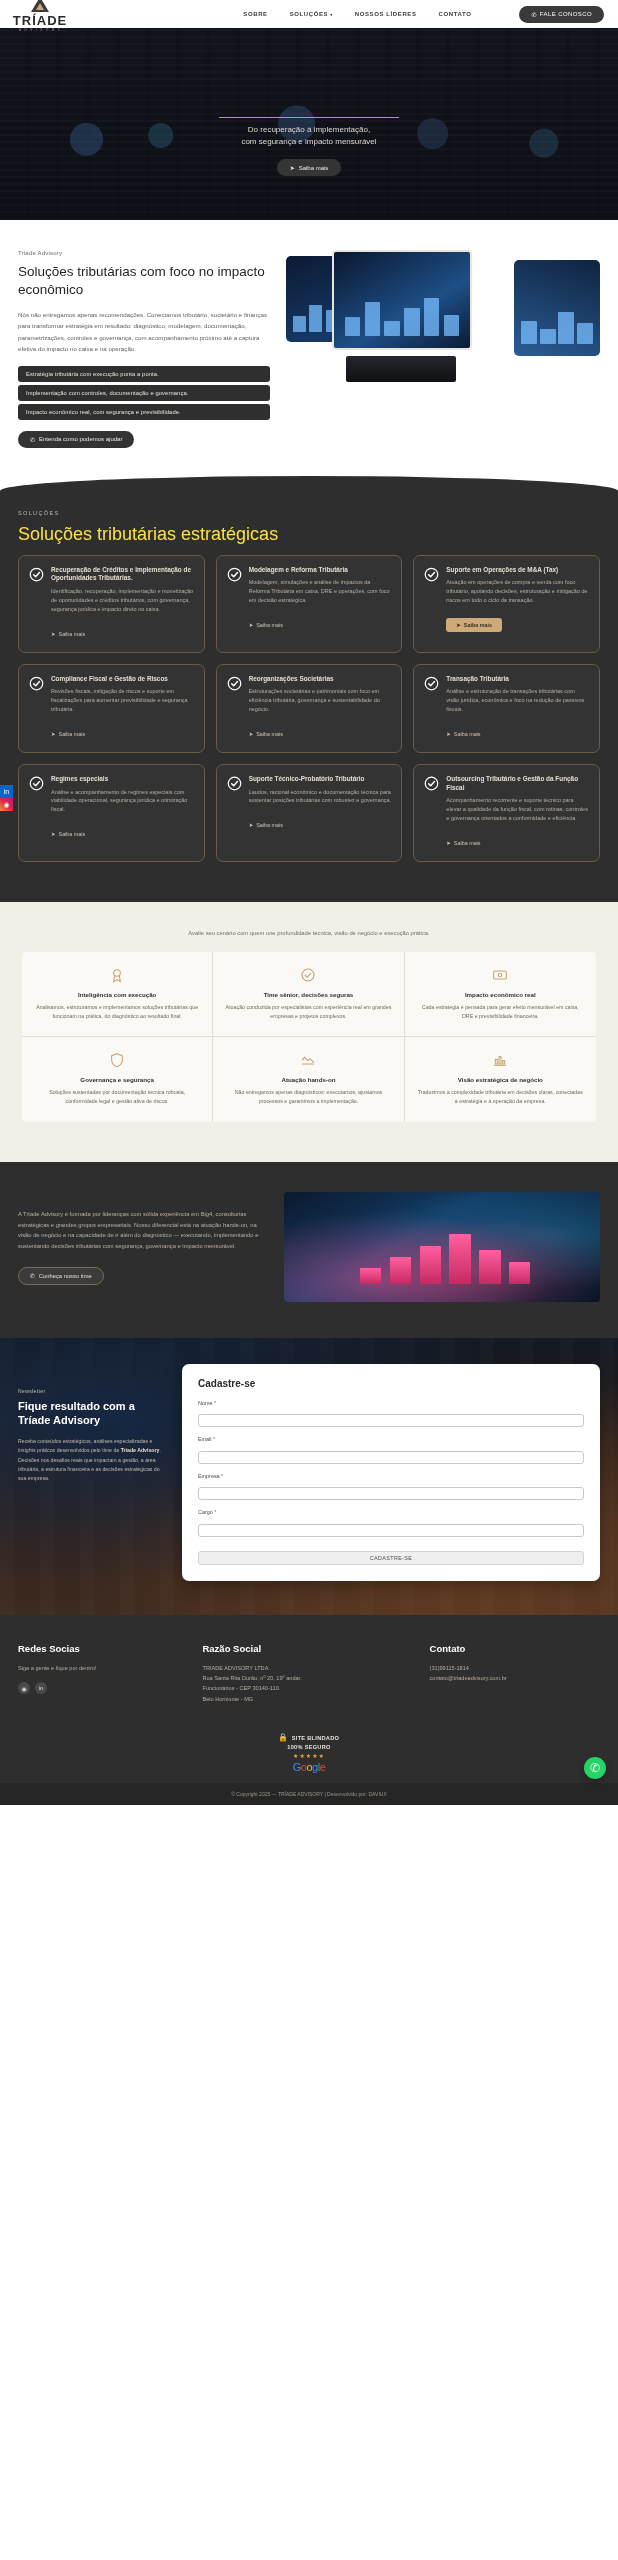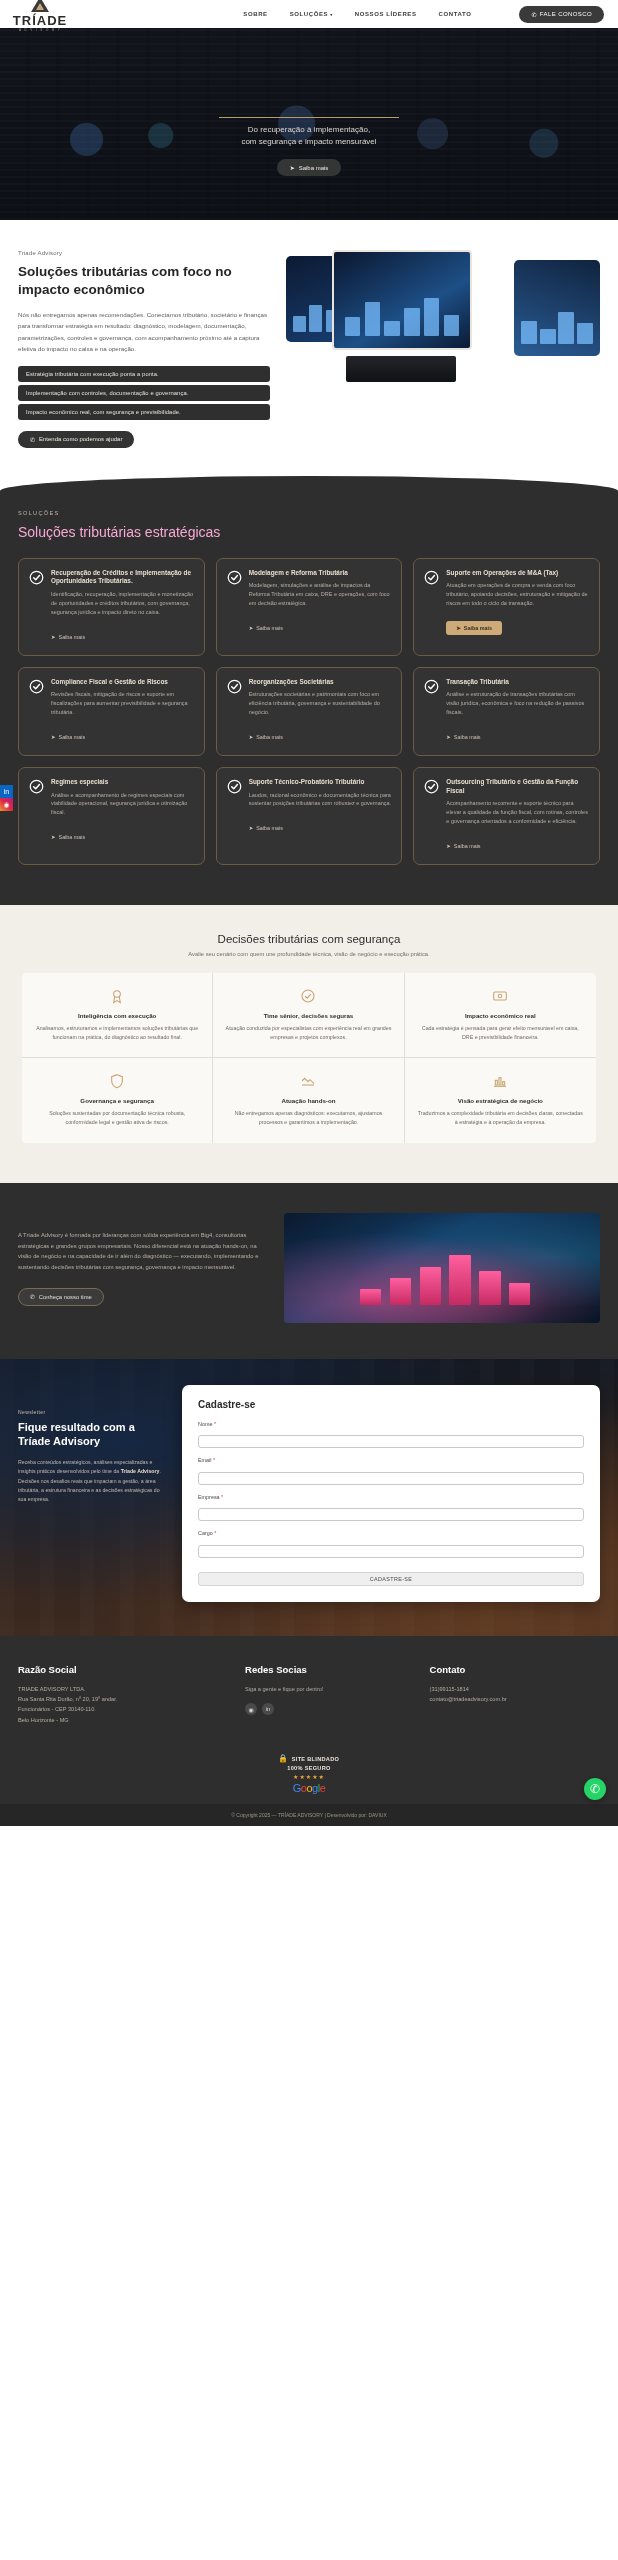--- a/index.html
+++ b/index.html
@@ -66,21 +66,21 @@
     align-items:center; gap:4px; cursor:pointer; font-family:inherit;
   }
 
   
   .about{
     background:#fff; padding:30px 18px 54px; display:flex; gap:16px; align-items:flex-start;
     position:relative;
   }
   .about-left{ flex:0 0 252px; }
   .eyebrow{ font-size:6px; color:#6d6d6d; margin-bottom:7px; letter-spacing:.2px;}
-  .about-title{ font-size:13.5px; font-weight:700; line-height:1.32; color:#262626; margin-bottom:10px;}
+  .about-title{ font-size:13.5px; font-weight:400; line-height:1.32; color:#262626; margin-bottom:10px;}
   .about-body{ font-size:6.2px; line-height:1.85; color:#5d5d5d; margin-bottom:11px;}
   .pill{
     background:#2f2f2f; color:#e9e4dc; font-size:5.8px; padding:5px 8px;
     border-radius:3px; margin-bottom:3px; letter-spacing:.1px;
   }
   .about-btn{
     margin-top:8px; background:#333; color:#efeae3; border:none; border-radius:20px;
     font-size:6px; padding:5px 12px; display:inline-flex; align-items:center; gap:4px;
     cursor:pointer; font-family:inherit;
   }
@@ -101,21 +101,21 @@
   .bars{ position:absolute; bottom:12%; left:8%; right:8%; height:45%; display:flex; align-items:flex-end; gap:4%;}
   .bars i{ flex:1; background:rgba(120,190,255,.75); border-radius:1px; display:block;}
 
   
   .solutions{
     background:#2e2e2e; padding:34px 18px 40px; position:relative;
     border-top-left-radius:100% 30px; border-top-right-radius:100% 30px;
     margin-top:-26px;
   }
   .sol-eyebrow{ font-size:5.6px; color:#bdb6ac; letter-spacing:1.3px; text-transform:uppercase; margin-bottom:8px;}
-  .sol-title{ font-size:14px; color:#f9a8d4; font-weight:400; margin-bottom:18px;}
+  .sol-title{ font-size:18px; color:#fde047; font-weight:400; margin-bottom:10px;}
   .card-grid{ display:grid; grid-template-columns:repeat(3,1fr); gap:11px; }
   .card{
     background:#333333; border:.5px solid #6b5c46; border-radius:7px;
     padding:10px 10px 12px; display:flex; gap:7px; min-height:85px;
   }
   .check-icon{ flex:0 0 15px; height:15px; margin-top:1px;}
   .card-body{ flex:1; }
   .card-title{ font-size:6.4px; color:#e8dfd2; font-weight:700; line-height:1.35; margin-bottom:4px;}
   .card-desc{ font-size:5.5px; color:#b6aea4; line-height:1.62; margin-bottom:8px;}
   .card-link{
@@ -395,21 +395,20 @@
           </svg></span>
         <div class="card-body"><div class="card-title">Outsourcing Tributário e Gestão da Função Fiscal</div><div class="card-desc">Acompanhamento recorrente e suporte técnico para elevar a qualidade da função fiscal, com rotinas, controles e governança orientados a conformidade e eficiência.</div><button class="card-link">
             <span>➤</span>
             <span>Saiba mais</span>
           </button></div>
       </div>
     </div>
 </section>
 
 <section class="decisions">
-  <h2 class="dec-title">Decisões tributárias com segurança</h2>
   <p class="dec-sub">Avalie seu cenário com quem une profundidade técnica, visão de negócio e execução prática.</p>
   <div class="dec-grid" id="decisions-grid">
       <div class="dec-cell">
         <div class="dec-ico">
           <svg viewBox="0 0 24 24" width="16" height="16" fill="none" stroke="#c9a36f" stroke-width="1.6">
             <circle cx="12" cy="9" r="5"></circle>
             <path d="M8.5 13.5L7 22l5-3 5 3-1.5-8.5"></path>
           </svg>
         </div>
         <div class="dec-h">Inteligência com execução</div>
@@ -506,34 +505,34 @@
         <div class="field"><label><span>Nome</span> <span class="req">*</span></label><input type="text" value="" style=""></div>
         <div class="field"><label><span>Email</span> <span class="req">*</span></label><input type="text" value="" style=""></div>
         <div class="field"><label><span>Empresa</span> <span class="req">*</span></label><input type="text" value="" style=""></div>
         <div class="field"><label><span>Cargo</span> <span class="req">*</span></label><input type="text" value="" style=""></div>
       </div>
     <button class="submit-btn">CADASTRE-SE</button>
   </div>
 </section>
 
 <footer class="footer">
+  <div class="fcol">
+    <div class="f-title">Redes Socias</div>
+    <div class="f-text">Siga a gente e fique por dentro!</div>
+    <div class="socials">
+      <div class="soc">◉</div>
+      <div class="soc">in</div>
+    </div>
+  </div>
   <div class="fcol mid">
     <div class="f-title">Razão Social</div>
     <div class="f-text">TRIADE ADVISORY LTDA.</div>
     <div class="f-text">Rua Santa Rita Durão, nº 20, 19º andar.</div>
     <div class="f-text">Funcionários - CEP 30140-110.</div>
     <div class="f-text">Belo Horizonte - MG</div>
-  </div>
-  <div class="fcol">
-    <div class="f-title">Redes Socias</div>
-    <div class="f-text">Siga a gente e fique por dentro!</div>
-    <div class="socials">
-      <div class="soc">◉</div>
-      <div class="soc">in</div>
-    </div>
   </div>
   <div class="fcol">
     <div class="f-title">Contato</div>
     <div class="f-text">(31)99115-1814</div>
     <div class="f-text">contato@triadeadvisory.com.br</div>
   </div>
 </footer>
 
 <div class="trust">
   <div class="seal">

